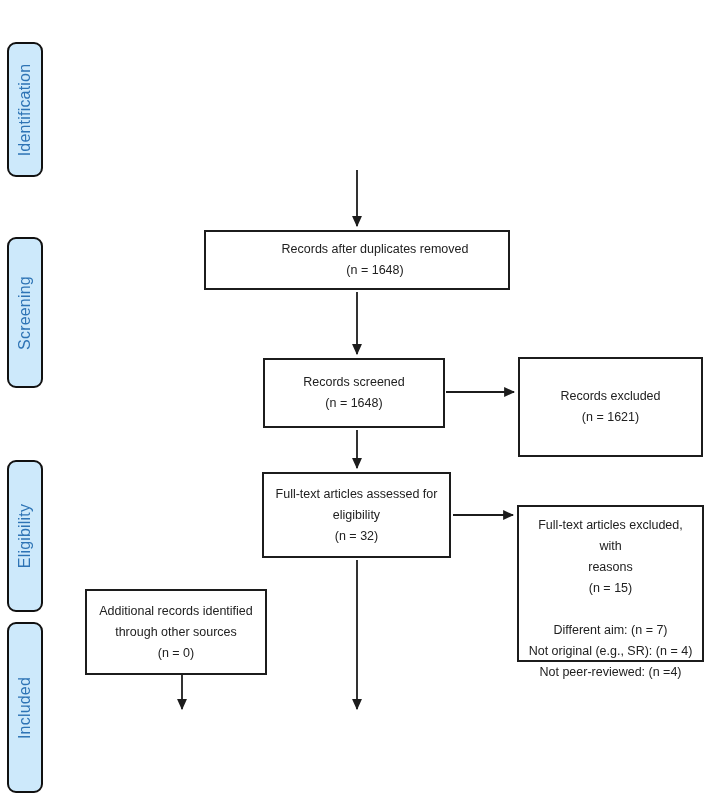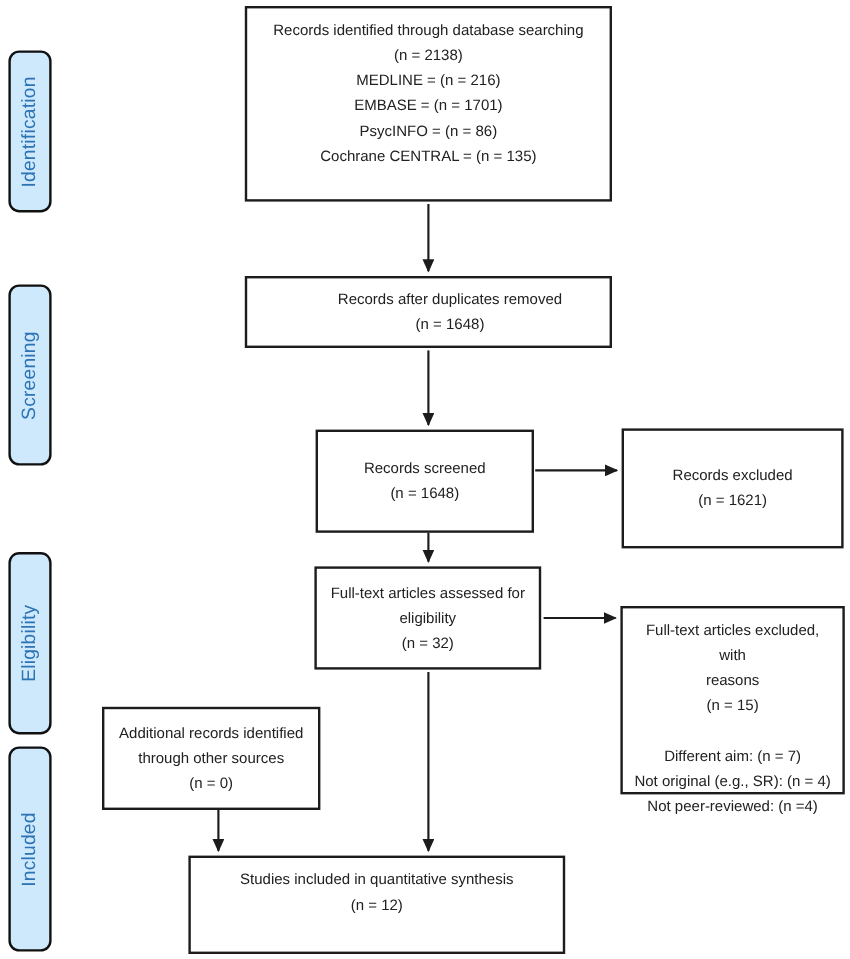--- a/index.html
+++ b/index.html
@@ -83,31 +83,25 @@
   <div class="stage" style="top:237px; height:151px;">
     <span>Screening</span>
   </div>
   <div class="stage" style="top:460px; height:152px;">
     <span>Eligibility</span>
   </div>
   <div class="stage" style="top:622px; height:171px;">
     <span>Included</span>
   </div>
 
-  <div class="box top" style="left:204px; top:5px; width:306px; height:163px;">Records identified through database searching
-(n = 2138)
-MEDLINE = (n = 216)
-EMBASE = (n = 1701)
-PsycINFO = (n = 86)
-Cochrane CENTRAL = (n = 135)</div>
 
   <div class="box" style="left:204px; top:230px; width:306px; height:60px;padding-left:44px;">Records after duplicates removed
 (n = 1648)</div>
 
-  <div class="box" style="left:263px; top:358px; width:182px; height:86px;">Records screened
+  <div class="box" style="left:263px; top:358px; width:182px; height:70px;">Records screened
 (n = 1648)</div>
 
   <div class="box" style="left:518px; top:357px; width:185px; height:100px;">Records excluded
 (n = 1621)</div>
 
   <div class="box" style="left:262px; top:472px; width:189px; height:86px;">Full-text articles assessed for
 eligibility
 (n = 32)</div>
 
   <div class="box top" style="left:517px; top:505px; width:187px; height:157px;">Full-text articles excluded, with
@@ -115,16 +109,14 @@
 (n = 15)
 
 Different aim: (n = 7)
 Not original (e.g., SR): (n = 4)
 Not peer-reviewed: (n =4)</div>
 
   <div class="box" style="left:85px; top:569px; width:182px; height:86px;margin-top:20px;">Additional records identified
 through other sources
 (n = 0)</div>
 
-  <div class="box top" style="left:157px; top:713px; width:314px; height:82px;">Studies included in quantitative synthesis
-(n = 12)</div>
 
 </div>
 
 </body></html>

